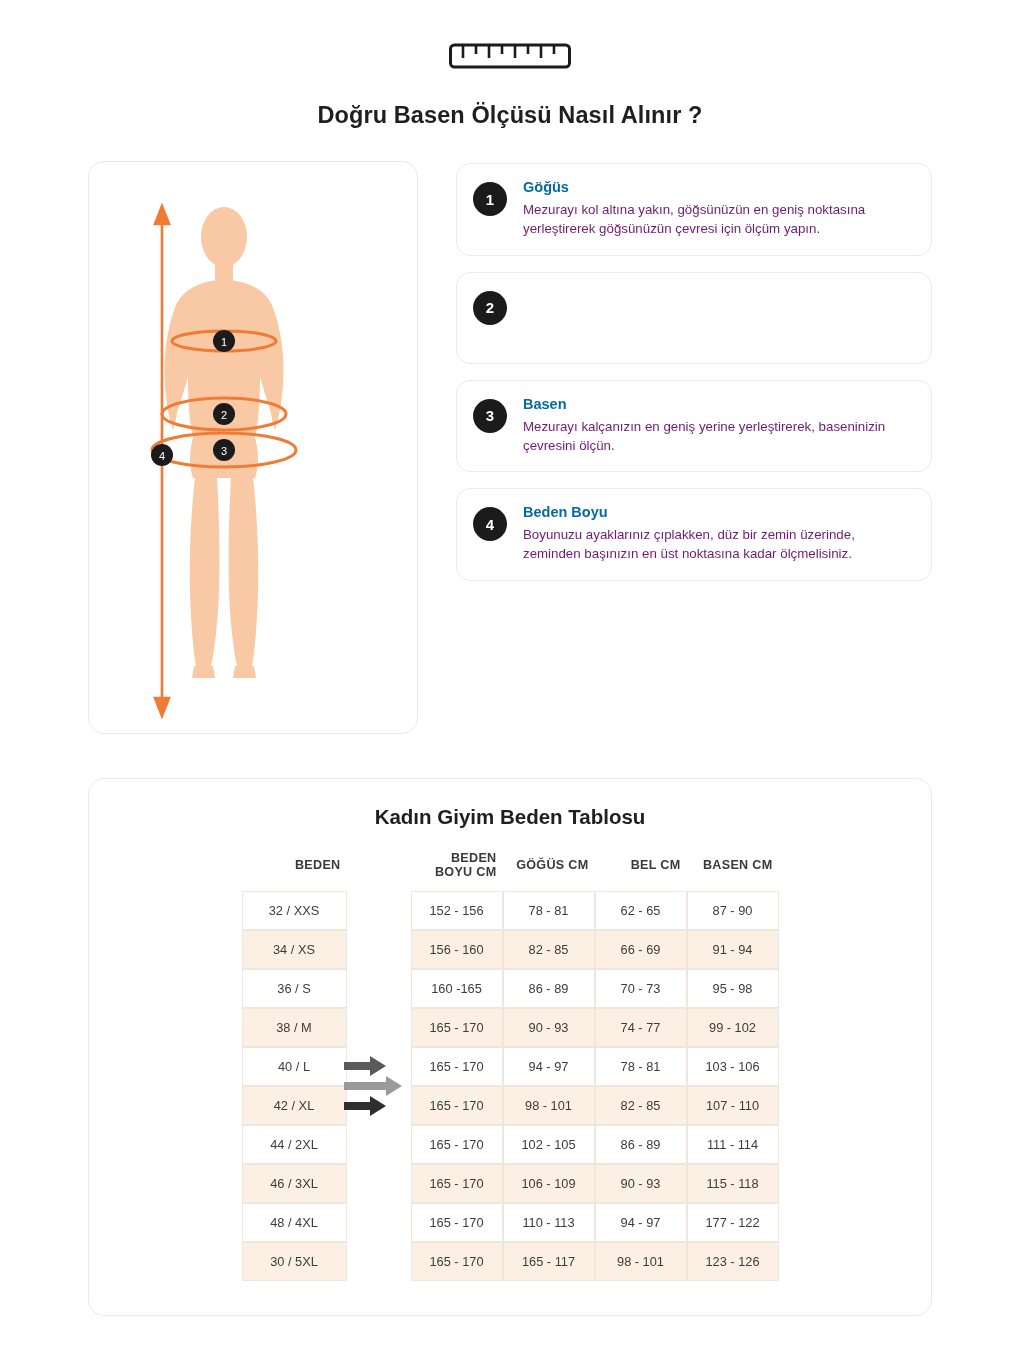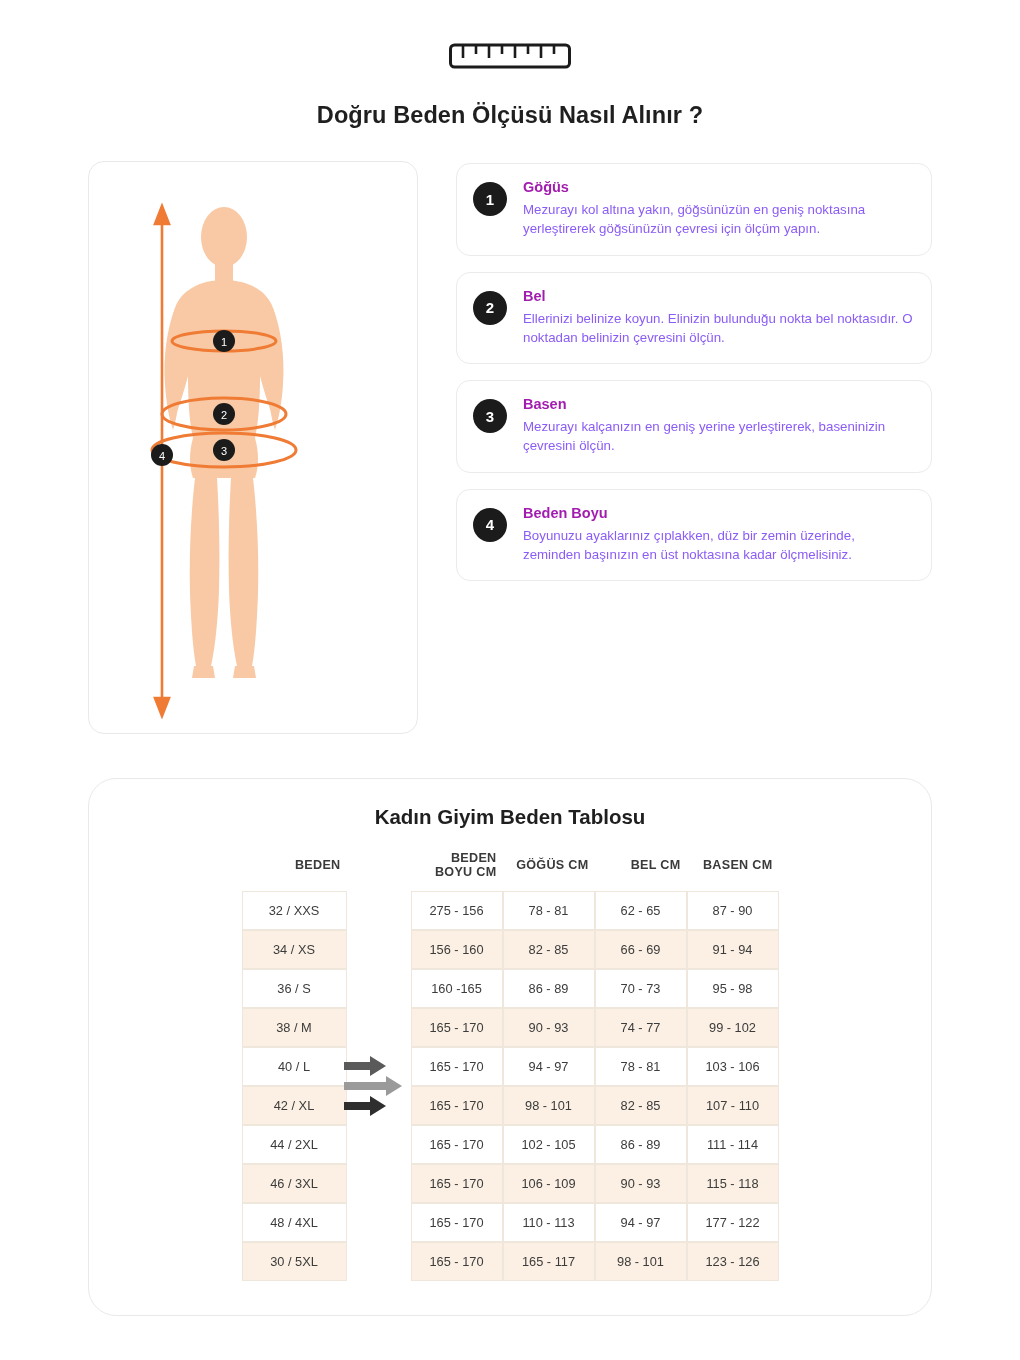--- a/index.html
+++ b/index.html
@@ -84,35 +84,35 @@
     font-weight: bold;
     display: flex;
     align-items: center;
     justify-content: center;
     margin-top: 3px;
   }
   .step-body { flex: 1; }
   .step-title {
     font-size: 14.5px;
     font-weight: bold;
-    color: #a21caf;
+    color: #0369a1;
     margin-bottom: 5px;
   }
   .step-desc {
     font-size: 13.3px;
     line-height: 1.45;
-    color: #8b5cf6;
+    color: #701a75;
     max-width: 410px;
   }
 
   
   .table-card {
     margin: 44px 88px 0 88px;
     border: 1px solid #e9e9e9;
-    border-radius: 28px;
+    border-radius: 16px;
     background: #fff;
     padding: 26px 0 34px 0;
     position: relative;
   }
   .table-title {
     text-align: center;
     font-size: 20.5px;
     font-weight: bold;
     color: #1f1f1f;
     margin-bottom: 18px;
@@ -171,21 +171,21 @@
       <line x1="40" y1="7" x2="40" y2="20"></line>
       <line x1="53" y1="7" x2="53" y2="16"></line>
       <line x1="66" y1="7" x2="66" y2="20"></line>
       <line x1="79" y1="7" x2="79" y2="16"></line>
       <line x1="92" y1="7" x2="92" y2="20"></line>
       <line x1="105" y1="7" x2="105" y2="16"></line>
     </g>
   </svg>
 </div>
 
-<div class="page-title">Doğru Beden Ölçüsü Nasıl Alınır ?</div>
+<div class="page-title">Doğru Basen Ölçüsü Nasıl Alınır ?</div>
 
 <div class="top-section">
 
   <div class="figure-card">
     <svg width="330" height="573" viewBox="0 0 330 573">
 
       <g fill="#f8c9a4">
 
         <ellipse cx="135" cy="75" rx="23" ry="30"></ellipse>
 
@@ -248,24 +248,20 @@
     <div class="step">
       <div class="step-badge">1</div>
       <div class="step-body">
         <div class="step-title">Göğüs</div>
         <div class="step-desc">Mezurayı kol altına yakın, göğsünüzün en geniş noktasına yerleştirerek göğsünüzün çevresi için ölçüm yapın.</div>
       </div>
     </div>
 
     <div class="step">
       <div class="step-badge">2</div>
-      <div class="step-body">
-        <div class="step-title">Bel</div>
-        <div class="step-desc">Ellerinizi belinize koyun. Elinizin bulunduğu nokta bel noktasıdır. O noktadan belinizin çevresini ölçün.</div>
-      </div>
     </div>
 
     <div class="step">
       <div class="step-badge">3</div>
       <div class="step-body">
         <div class="step-title">Basen</div>
         <div class="step-desc">Mezurayı kalçanızın en geniş yerine yerleştirerek, baseninizin çevresini ölçün.</div>
       </div>
     </div>
 
@@ -291,21 +287,21 @@
         <th>BEDEN BOYU CM</th>
         <th>GÖĞÜS CM</th>
         <th>BEL CM</th>
         <th>BASEN CM</th>
       </tr>
     </thead>
     <tbody>
       <tr class="plain">
         <td class="beden-col">32 / XXS</td>
         <td class="gap-col"></td>
-        <td>275 - 156</td>
+        <td>152 - 156</td>
         <td>78 - 81</td>
         <td>62 - 65</td>
         <td>87 - 90</td>
       </tr>
       <tr class="alt">
         <td class="beden-col">34 / XS</td>
         <td class="gap-col"></td>
         <td>156 - 160</td>
         <td>82 - 85</td>
         <td>66 - 69</td>

